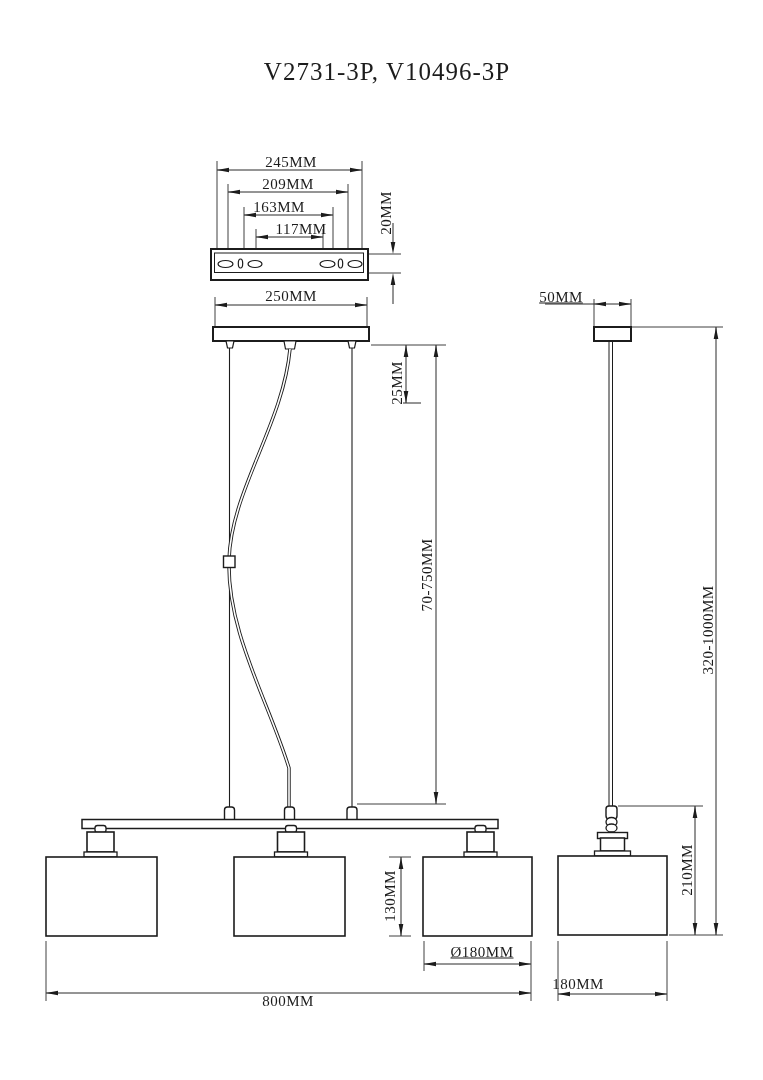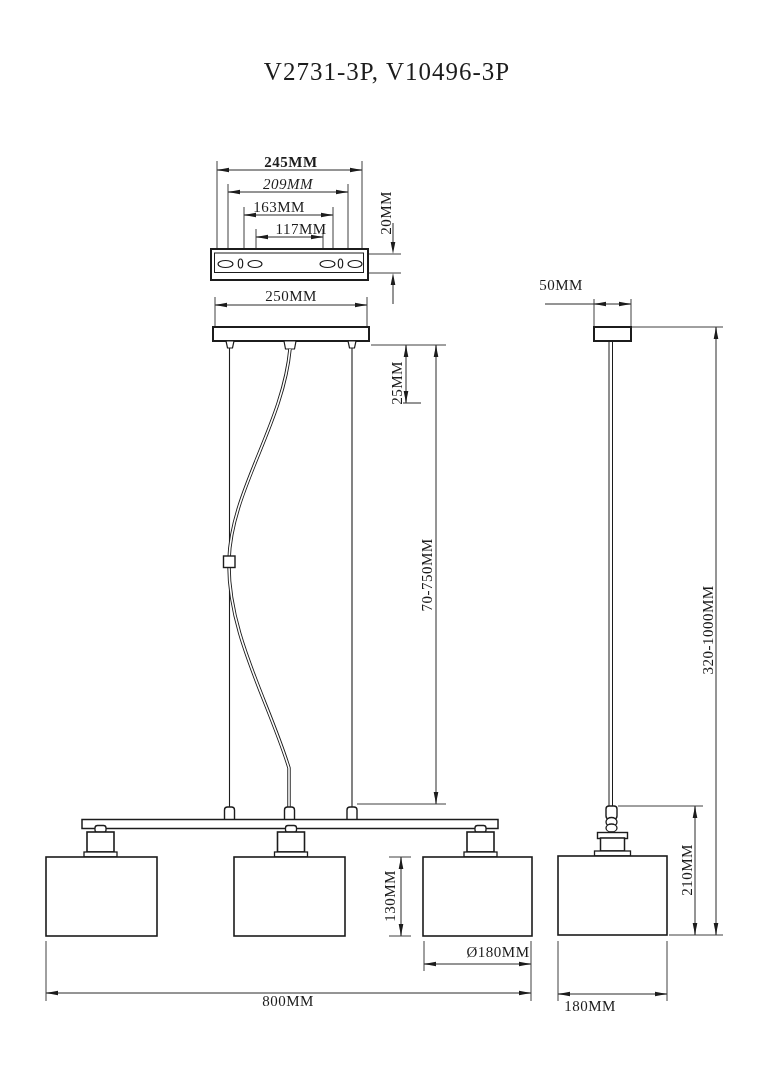--- a/index.html
+++ b/index.html
@@ -164,31 +164,31 @@
       <ellipse class="part" cx="611.5" cy="828" rx="5.5" ry="4" stroke-width="1.3"></ellipse>
       <rect class="part" x="597.5" y="832.5" width="30" height="6" stroke-width="1.4"></rect>
       <rect class="part" x="600.5" y="838" width="24" height="13" stroke-width="1.5"></rect>
       <rect class="part" x="594.5" y="851" width="36" height="5" stroke-width="1.3"></rect>
       <rect class="part" x="558" y="856" width="109" height="79" stroke-width="1.6"></rect>
     </g>
   </svg>
 
   <div class="lbl title" style="left:387px;top:72px;">V2731-3P, V10496-3P</div>
 
-  <div class="lbl" style="left:291px;top:162px;font-weight:bold;">245MM</div>
-  <div class="lbl" style="left:288px;top:184px;font-style:italic;">209MM</div>
+  <div class="lbl" style="left:291px;top:162px;">245MM</div>
+  <div class="lbl" style="left:288px;top:184px;">209MM</div>
   <div class="lbl" style="left:279px;top:207px;">163MM</div>
   <div class="lbl" style="left:301px;top:229px;">117MM</div>
   <div class="lbl v" style="left:386px;top:213px;">20MM</div>
 
   <div class="lbl" style="left:291px;top:296px;">250MM</div>
   <div class="lbl v" style="left:397px;top:383px;">25MM</div>
   <div class="lbl v" style="left:427px;top:575px;">70-750MM</div>
   <div class="lbl v" style="left:390px;top:896px;">130MM</div>
-  <div class="lbl" style="left:498px;top:952px;">Ø180MM</div>
+  <div class="lbl" style="left:482px;top:952px;text-decoration:underline;">Ø180MM</div>
   <div class="lbl" style="left:288px;top:984px;margin-top:17px;">800MM</div>
 
-  <div class="lbl" style="left:561px;top:285px;">50MM</div>
+  <div class="lbl" style="left:561px;top:297px;text-decoration:underline;">50MM</div>
   <div class="lbl v" style="left:708px;top:630px;">320-1000MM</div>
   <div class="lbl v" style="left:687px;top:870px;">210MM</div>
-  <div class="lbl" style="left:590px;top:984px;margin-top:22px;">180MM</div>
+  <div class="lbl" style="left:578px;top:984px;">180MM</div>
 
 </div>
 
 </body></html>

